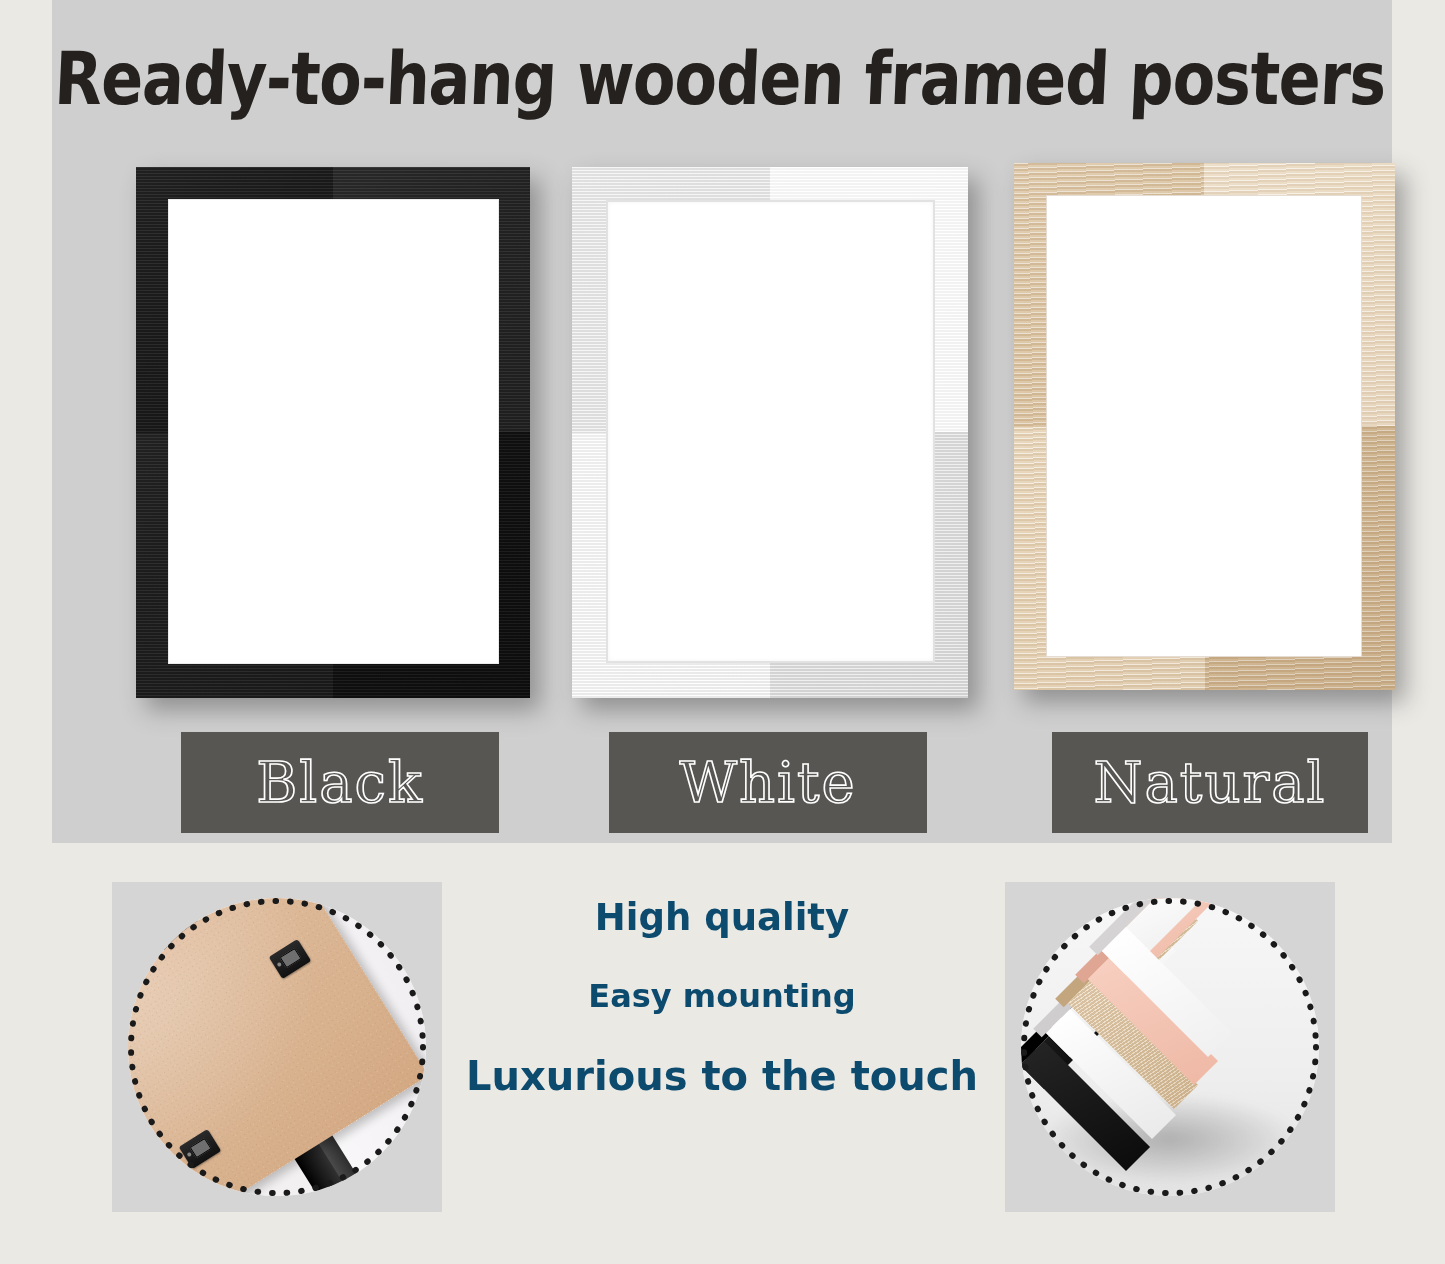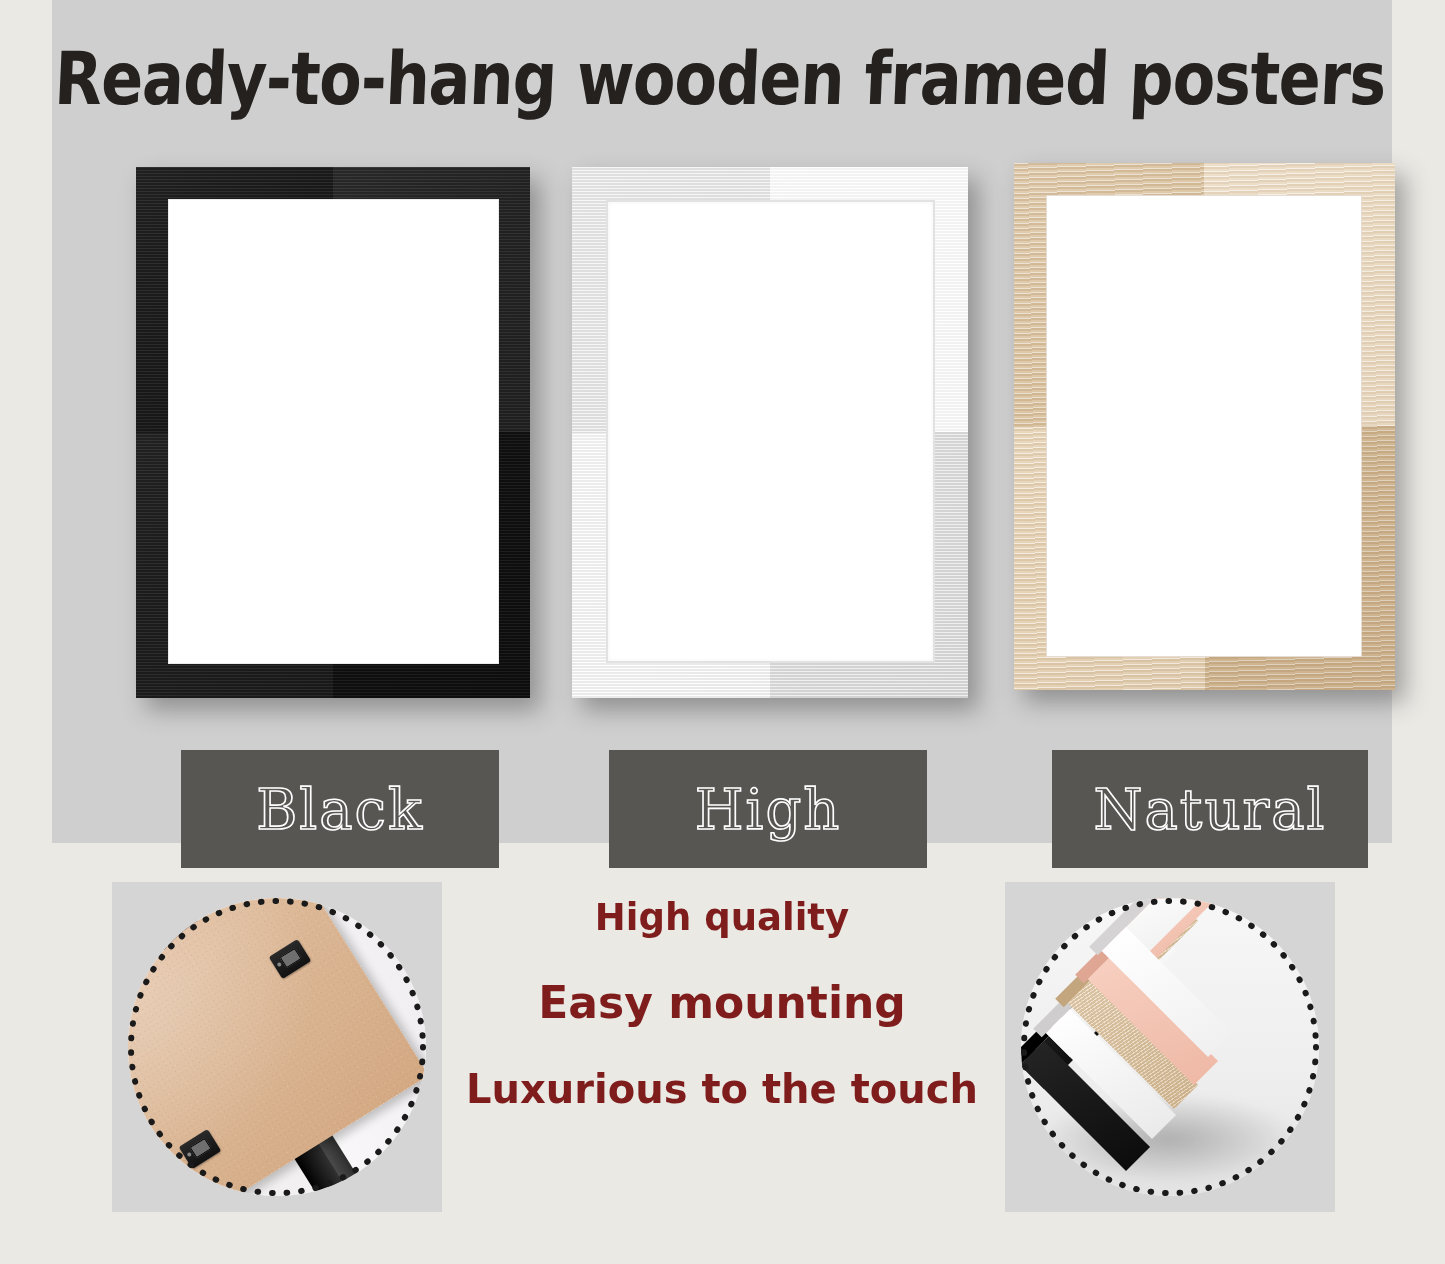--- a/index.html
+++ b/index.html
@@ -131,22 +131,22 @@
         rgba(120,85,40,0.07) 270deg 360deg);
   }
   .frame-natural .art {
     left: 32px; top: 32px; right: 33px; bottom: 33px;
     box-shadow: inset 0 0 0 1px rgba(150,120,80,0.25);
   }
 
   
   .label-bar {
     position: absolute;
-    top: 750px;
-    height: 118px;
+    top: 732px;
+    height: 101px;
     background: #575653;
     display: flex;
     align-items: center;
     justify-content: center;
   }
   .label-bar .label-text {
     font-family: "DejaVu Serif", serif;
     font-size: 56px;
     font-weight: 400;
     letter-spacing: 2px;
@@ -314,27 +314,27 @@
     filter: blur(4px);
   }
 
   
   .features {
     position: absolute;
     left: 452px;
     top: 884px;
     width: 540px;
     text-align: center;
-    color: #7f1d1d;
+    color: #0c4a6e;
     font-family: "DejaVu Sans", sans-serif;
     font-weight: 700;
   }
   .feature-line { white-space: nowrap; }
   .f1 { font-size: 37px; margin-top: 12px; }
-  .f2 { font-size: 44px; margin-top: 38px; }
+  .f2 { font-size: 32px; margin-top: 38px; }
   .f3 { font-size: 44px; margin-top: 38px; }
   .f4 { font-size: 40px; margin-top: 38px; }
 </style>
 </head>
 <body>
 
 <div id="root">
 
   <div class="top-panel">
 
@@ -358,21 +358,21 @@
       <div class="moulding">
         <div class="mitre"></div>
       </div>
       <div class="art"></div>
     </div>
 
     <div class="label-bar bar-black">
       <span class="label-text">Black</span>
     </div>
     <div class="label-bar bar-white">
-      <span class="label-text">High</span>
+      <span class="label-text">White</span>
     </div>
     <div class="label-bar bar-natural">
       <span class="label-text">Natural</span>
     </div>
 
   </div>
 
   <div class="photo-panel panel-left">
     <div class="dotted-circle">
       <div class="mdf-scene">

